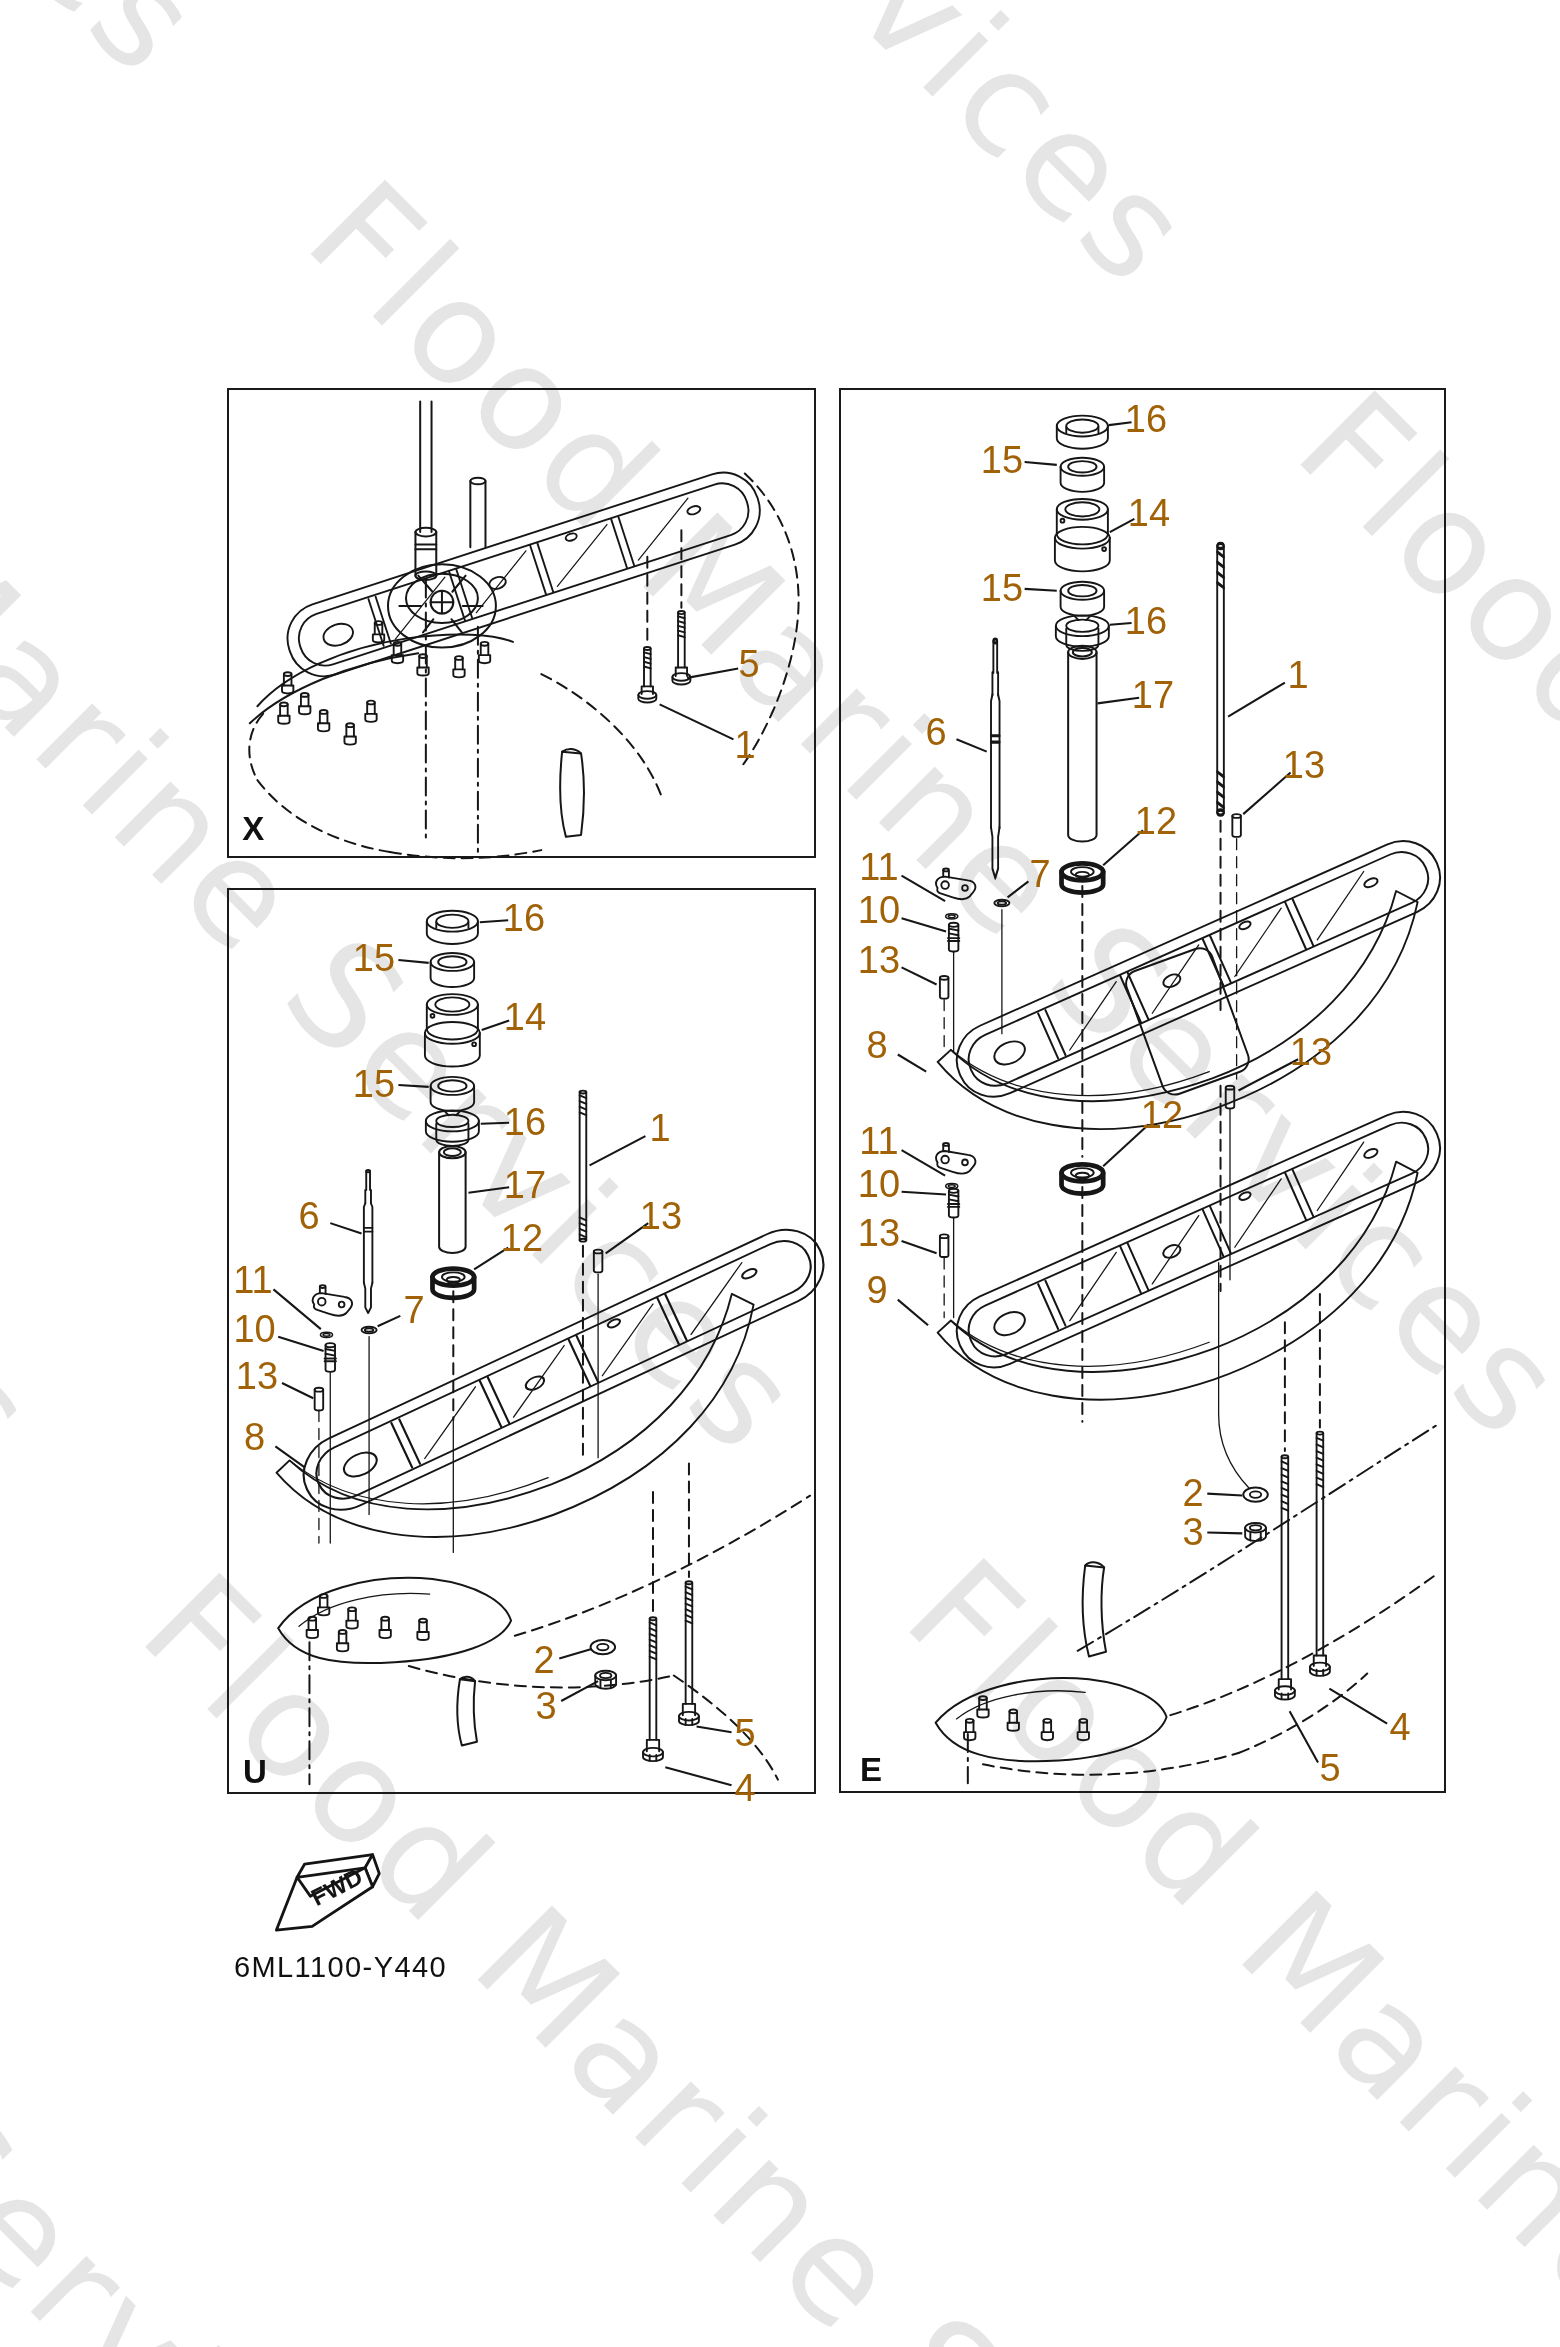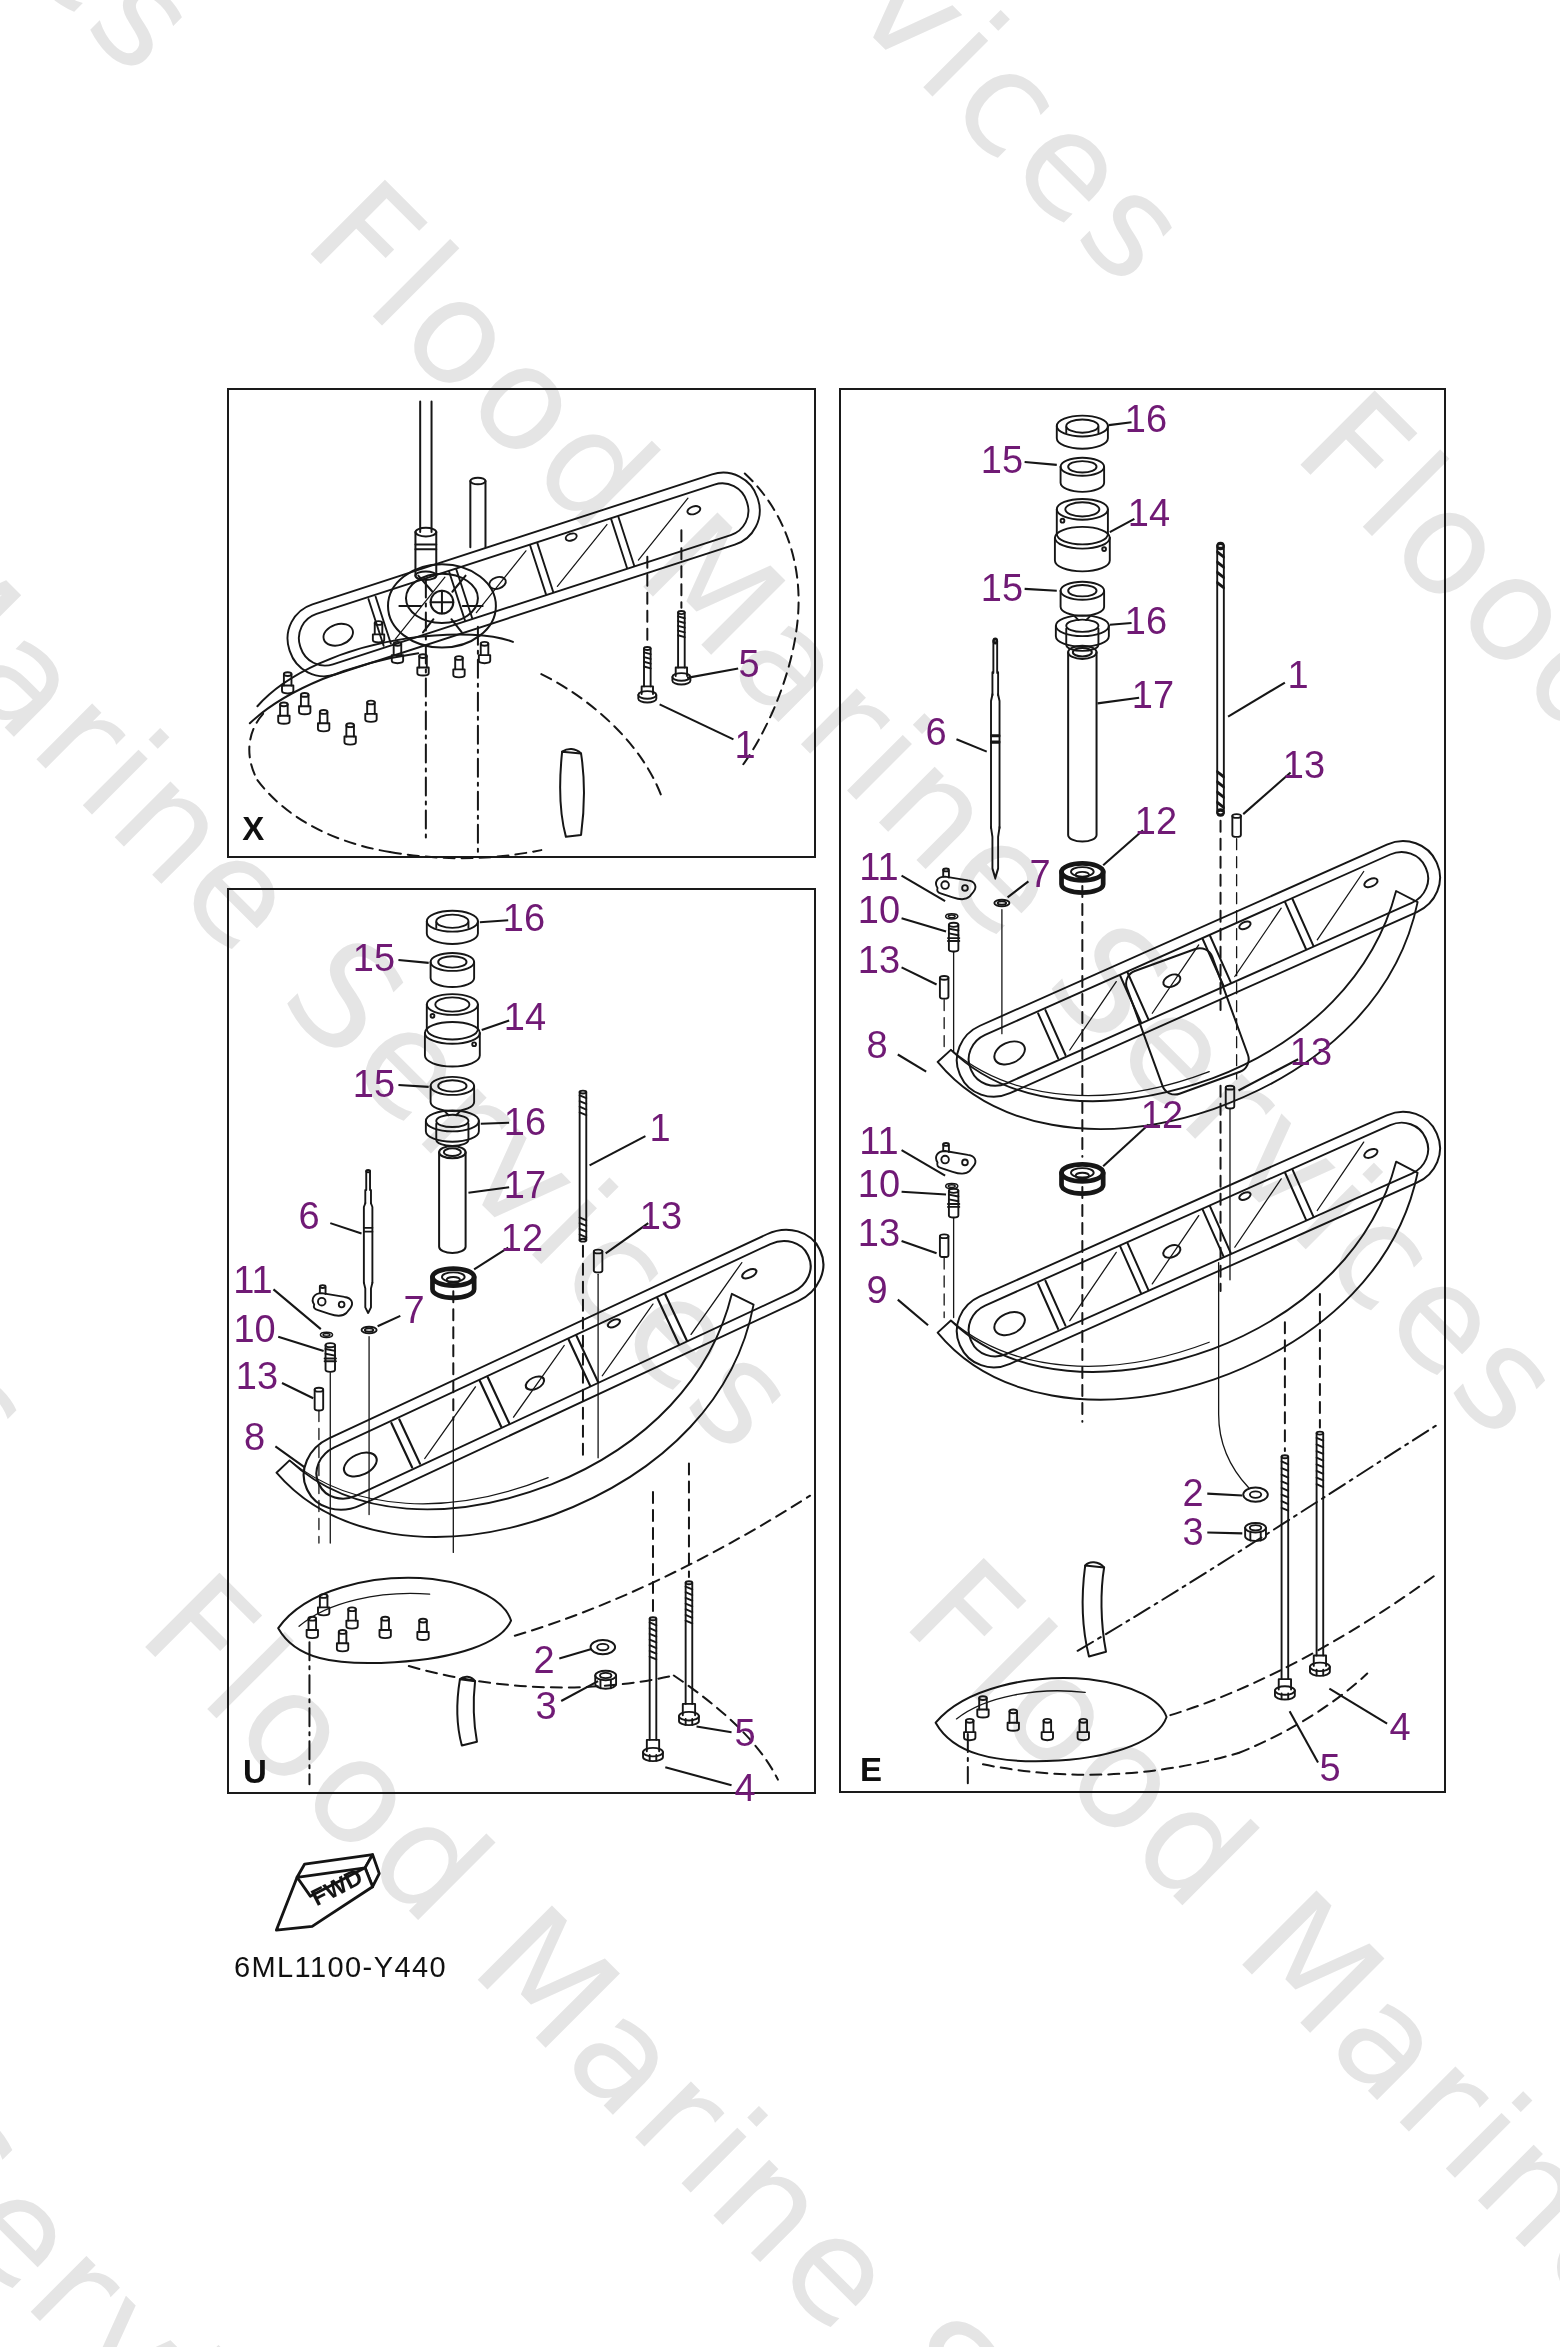--- a/index.html
+++ b/index.html
@@ -18,21 +18,21 @@
   #panel-u{left:227px;top:888px;width:589px;height:906px;}
   #panel-e{left:839px;top:388px;width:607px;height:1405px;}
   .panel svg{position:absolute;left:0;top:0;overflow:visible;}
   .art *{vector-effect:non-scaling-stroke;}
   .art{stroke:#161616;fill:none;stroke-width:2;stroke-linecap:round;stroke-linejoin:round;}
   .leaders line{stroke:#161616;stroke-width:2.2;}
   .dash{stroke-dasharray:11 7;}
   .dashdot{stroke-dasharray:18 6 3 6;}
   .thick{stroke-width:5;}
   .thin{stroke-width:1.3;}
-  .callout{position:absolute;transform:translate(-50%,-50%);font-size:38px;color:#701a75;
+  .callout{position:absolute;transform:translate(-50%,-50%);font-size:38px;color:#a16207;
            z-index:3;line-height:1;}
   .panel-letter{position:absolute;font-weight:bold;font-size:33px;color:#101010;z-index:3;line-height:1;}
   .fwd-svg{position:absolute;left:265px;top:1843px;z-index:1;}
   .part-code{position:absolute;left:234px;top:1951px;font-size:29px;color:#111;z-index:1;
              letter-spacing:1.4px;}
 </style>
 </head>
 <body>
 
 <div class="page">

